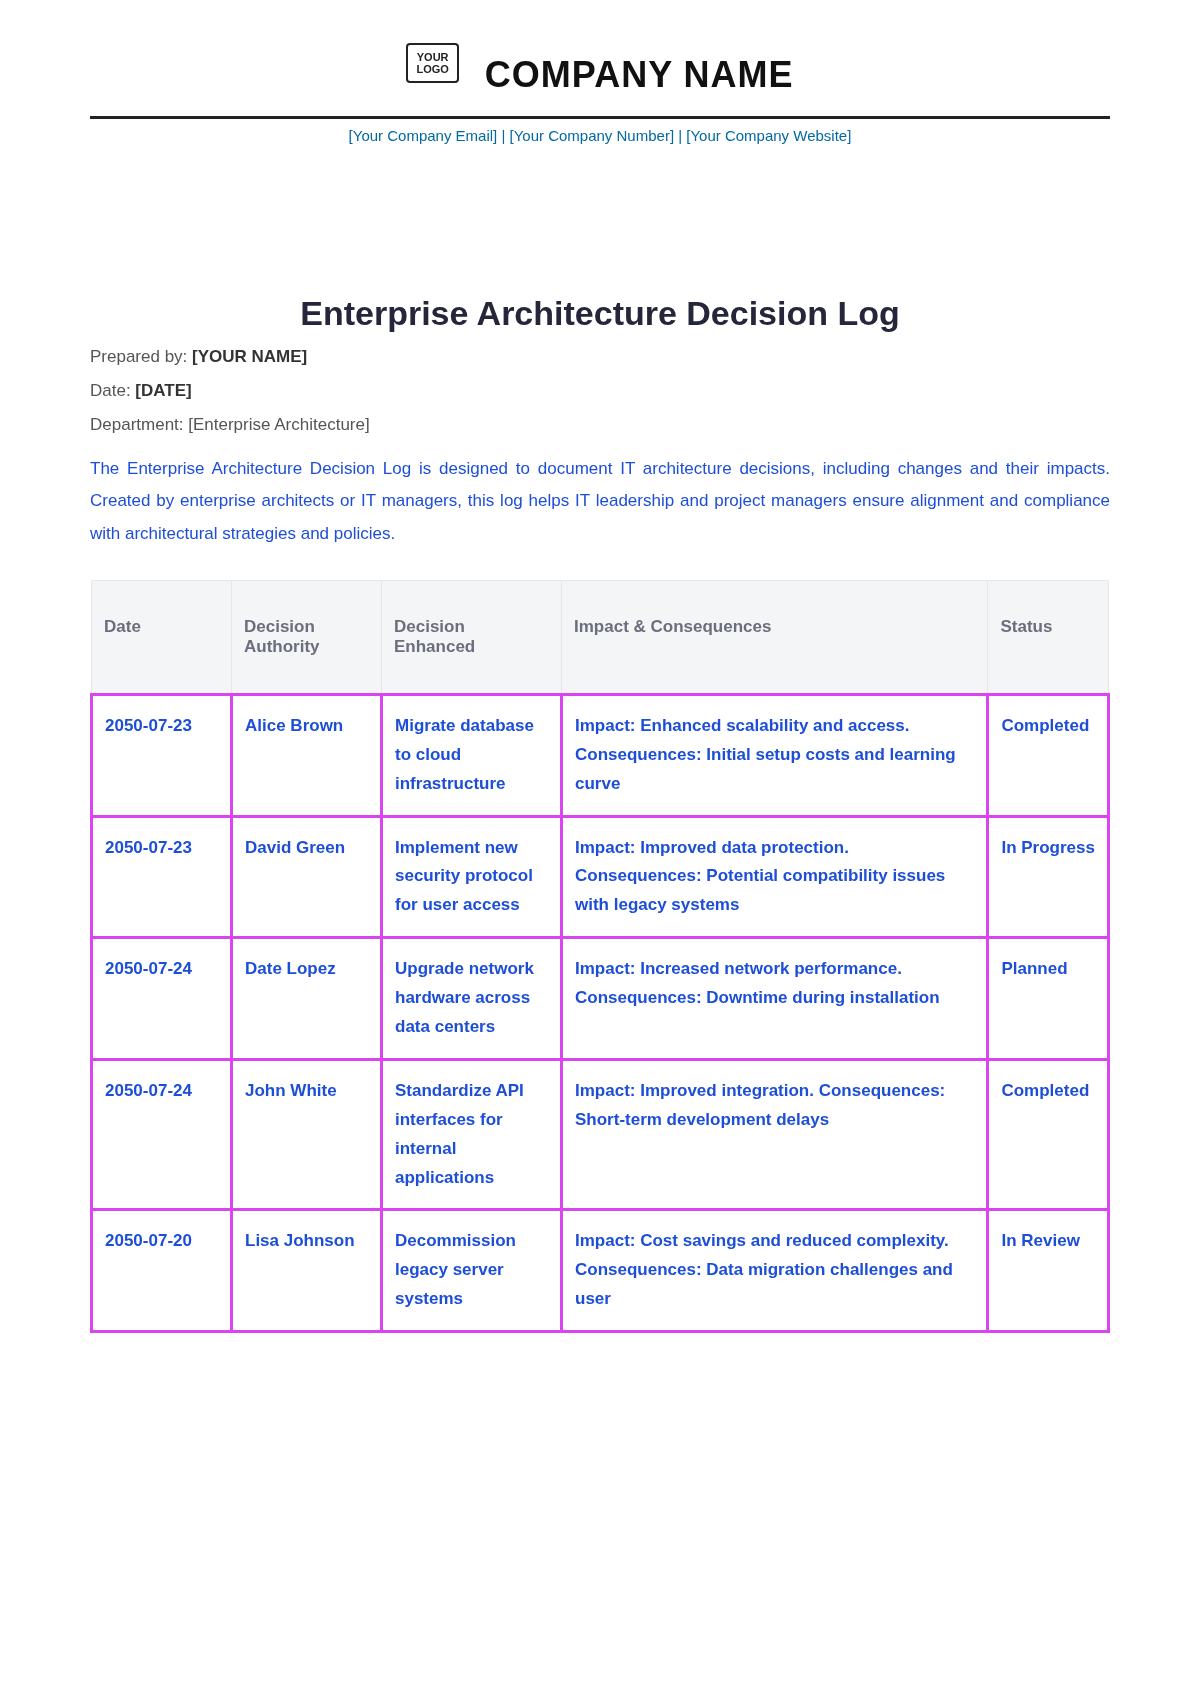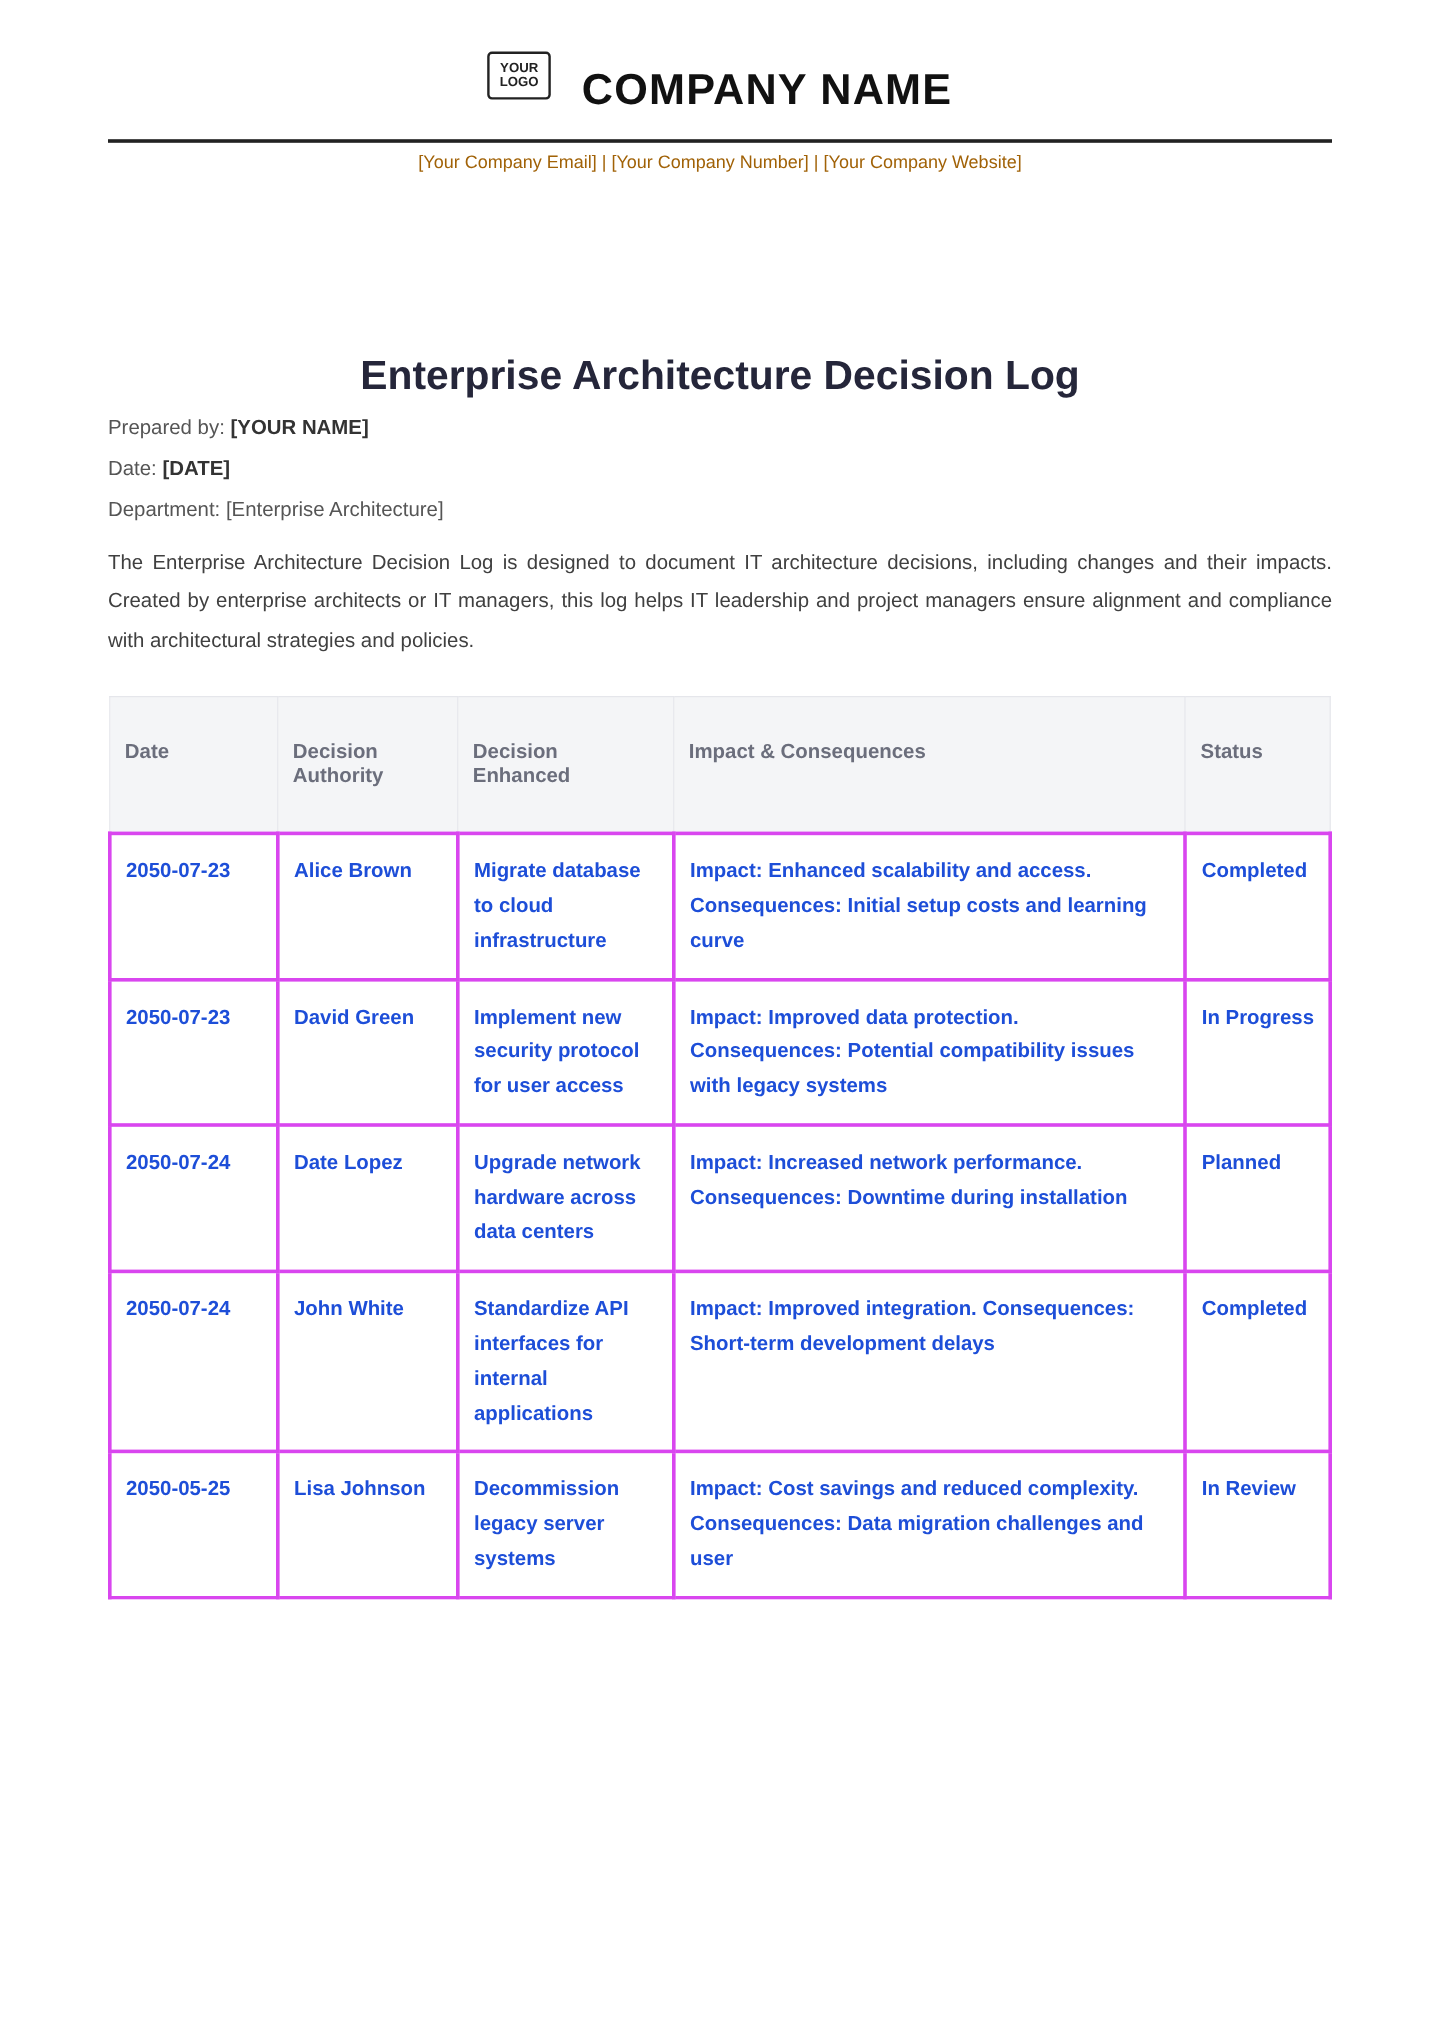--- a/index.html
+++ b/index.html
@@ -39,39 +39,39 @@
     color: #111;
     margin-top: 24px;
   }
   .divider {
     border-top: 3px solid #222;
     margin: 0 0 8px 0;
   }
   .contact-line {
     text-align: center;
     font-size: 15px;
-    color: #a16207;
+    color: #0369a1;
     margin-bottom: 150px;
   }
   .title {
     text-align: center;
     font-size: 34px;
     font-weight: 800;
     color: #25263a;
     margin-bottom: 8px;
   }
   .meta-line {
     font-size: 17px;
     color: #555;
     margin: 14px 0;
   }
   .meta-line .bold { font-weight: 700; color: #333; }
   .description {
     font-size: 17px;
-    color: #404040;
+    color: #1d4ed8;
     line-height: 1.9;
     text-align: justify;
     margin: 18px 0 30px 0;
   }
   table {
     width: 100%;
     border-collapse: collapse;
     font-size: 17px;
   }
   thead th {
@@ -157,21 +157,21 @@
         <td class="col-stat">Planned</td>
       </tr>
       <tr>
         <td class="col-date">2050-07-24</td>
         <td class="col-auth">John White</td>
         <td class="col-det">Standardize API interfaces for internal applications</td>
         <td class="col-imp">Impact: Improved integration. Consequences: Short-term development delays</td>
         <td class="col-stat">Completed</td>
       </tr>
       <tr>
-        <td class="col-date">2050-05-25</td>
+        <td class="col-date">2050-07-20</td>
         <td class="col-auth">Lisa Johnson</td>
         <td class="col-det">Decommission legacy server systems</td>
         <td class="col-imp">Impact: Cost savings and reduced complexity. Consequences: Data migration challenges and user</td>
         <td class="col-stat">In Review</td>
       </tr>
     </tbody>
   </table>
 
 </div>
 

